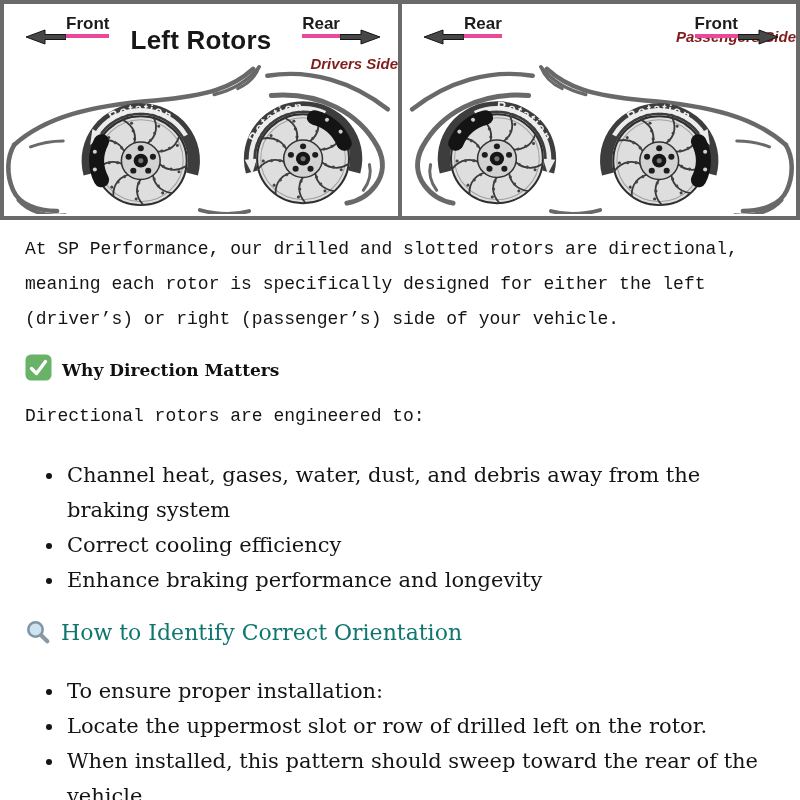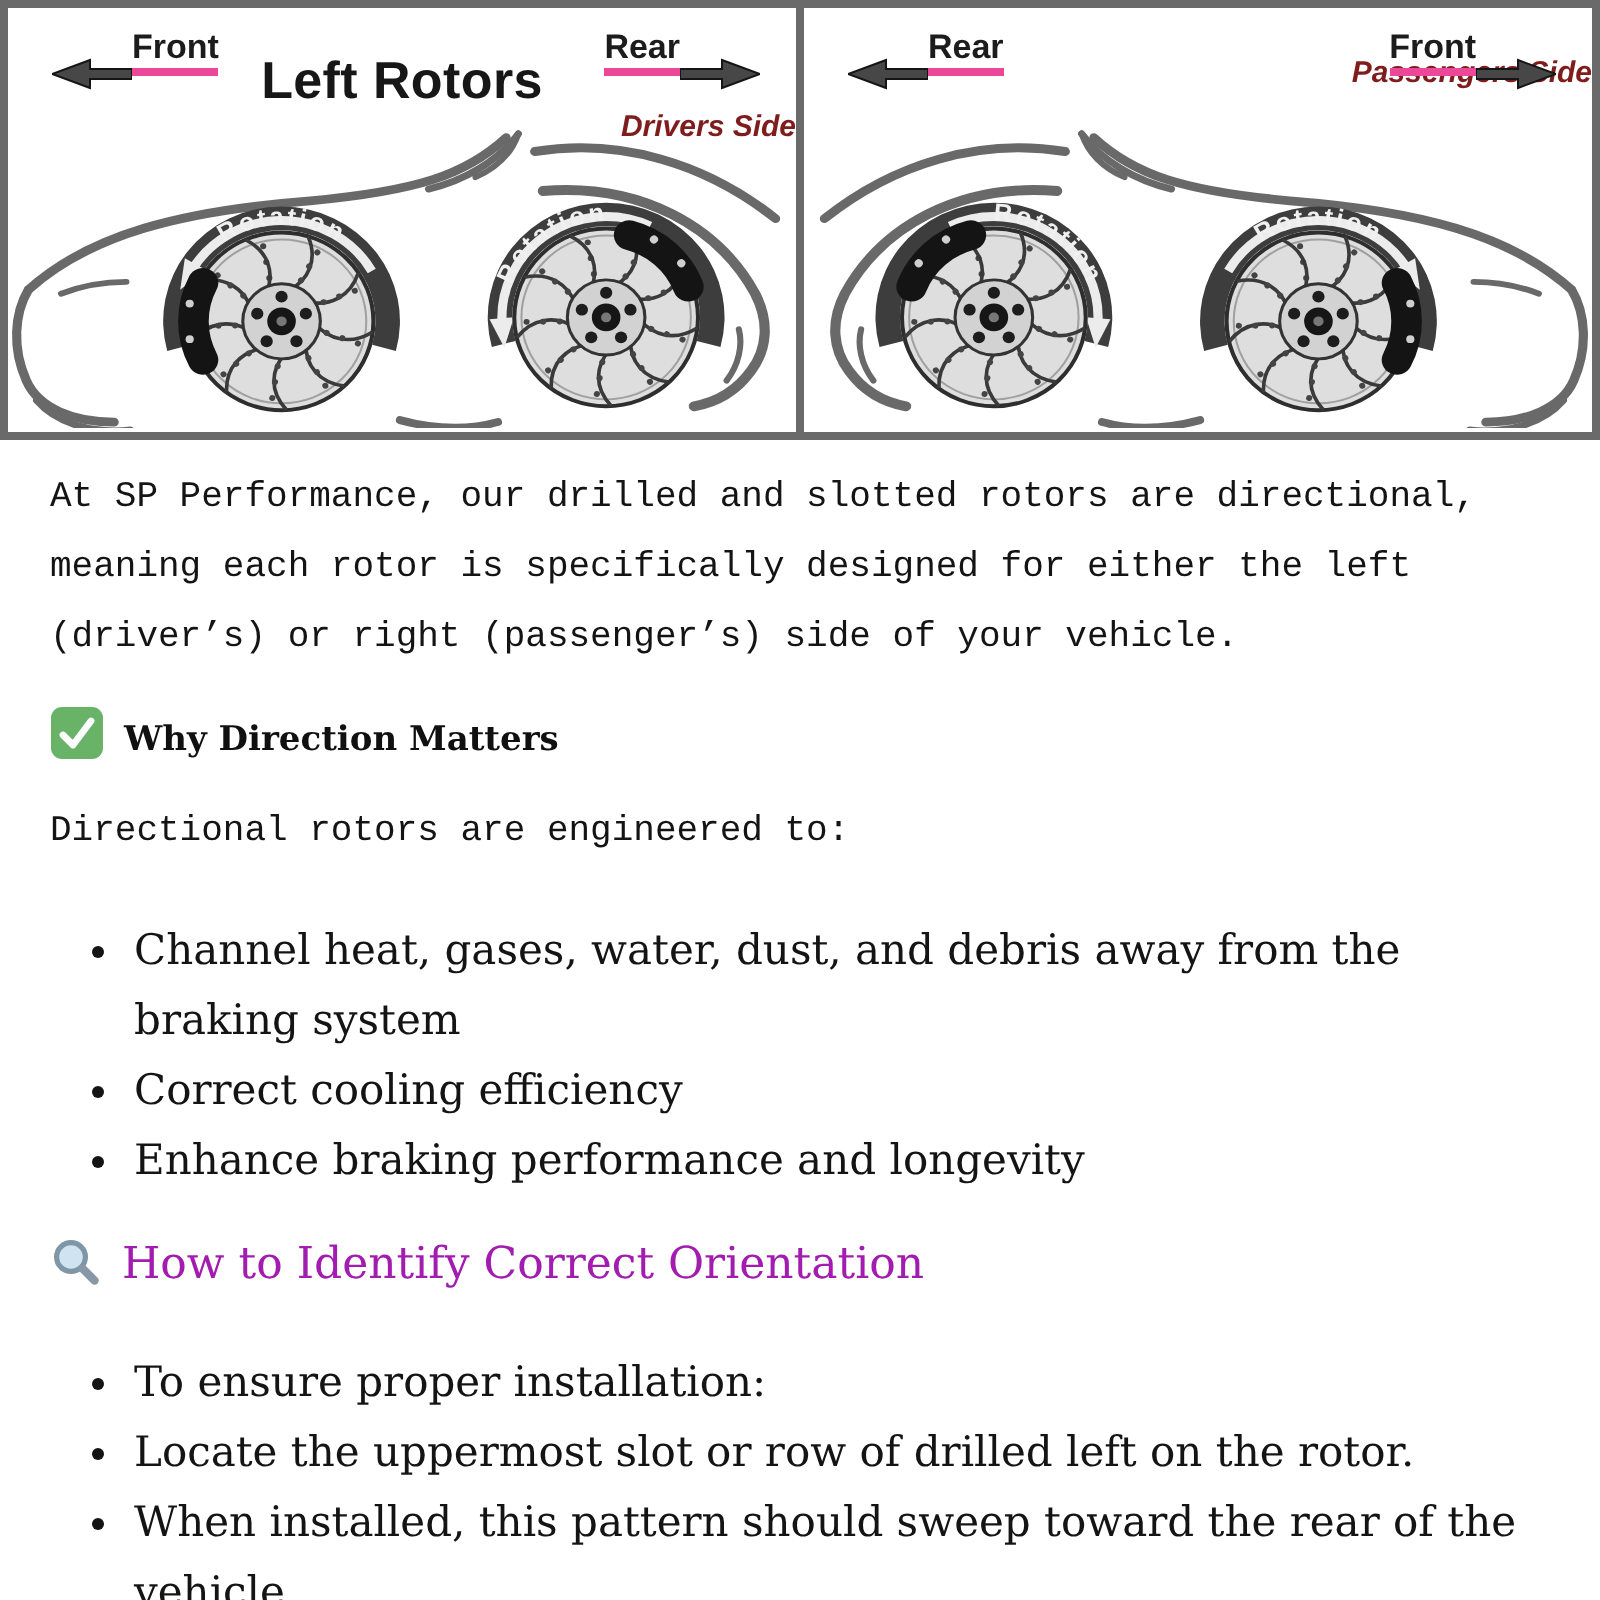--- a/index.html
+++ b/index.html
@@ -21,21 +21,21 @@
   .dir .arr{display:block;margin-bottom:-7px;}
   .dir-left{left:22px;}
   .dir-right{right:18px;}
   .arr polygon{fill:#474747;stroke:#151515;stroke-width:1;}
   .car{position:absolute;left:0;bottom:2px;width:100%;height:158px;z-index:1;}
 
   
   .content{padding:10px 30px 6px 25px;}
   .content p{margin:2px 0 10px;font-size:18px;line-height:35px;font-family:Liberation Mono, monospace;}
   h2.why{margin:16px 0 12px;font-size:17px;line-height:34px;font-weight:700;color:#101010;}
-  h3.how{margin:18px 0 13px;font-size:22px;line-height:34px;font-weight:400;color:#a21caf;}
+  h3.how{margin:18px 0 13px;font-size:22px;line-height:34px;font-weight:400;color:#0f766e;}
   .icon{display:inline-block;vertical-align:-5px;margin-right:10px;}
   ul{margin:24px 0 10px;padding-left:40px;list-style:disc;}
   li{font-size:21px;line-height:35px;padding-left:2px;}
 </style>
 </head>
 <body>
 
 <svg width="0" height="0" style="position:absolute" aria-hidden="true">
   <defs>
     <g id="arch">

